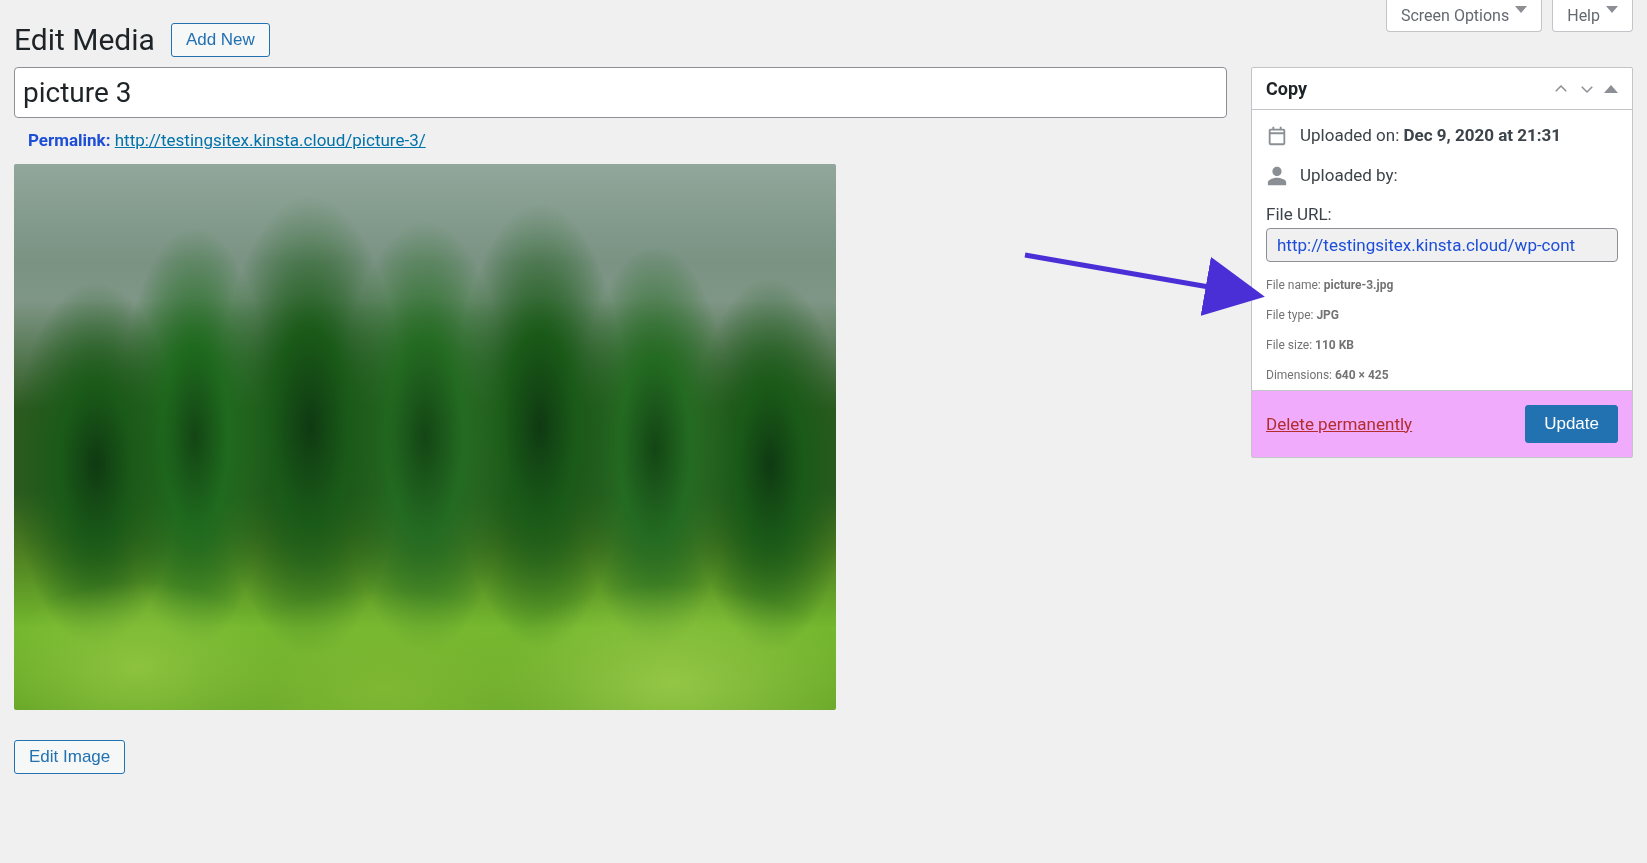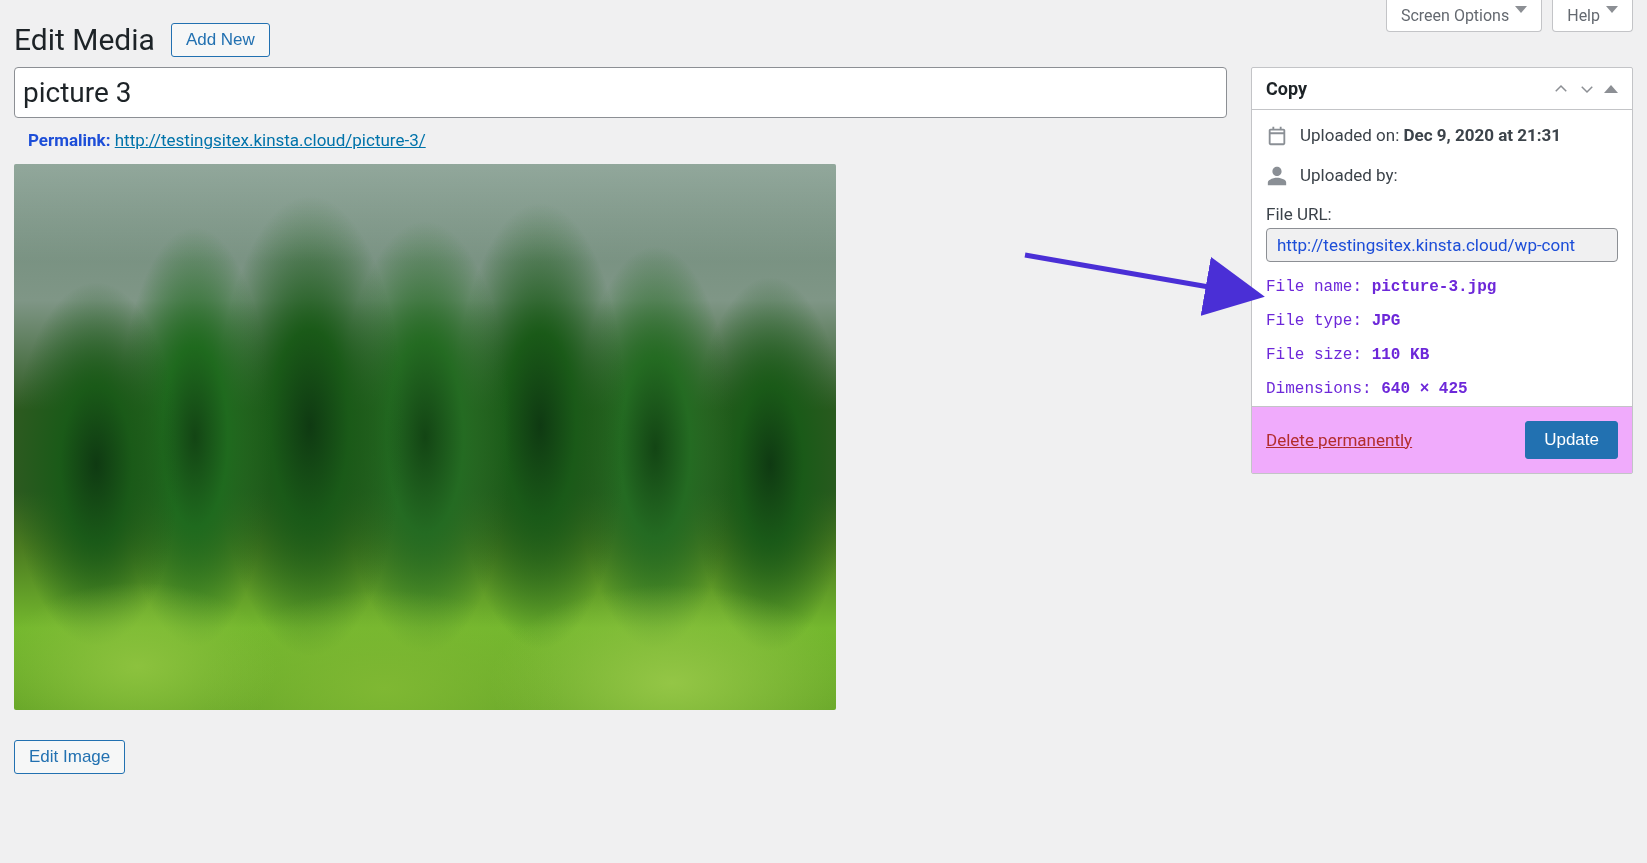--- a/index.html
+++ b/index.html
@@ -64,21 +64,21 @@
   .chev{width:18px;height:18px;display:inline-block;}
   .chev svg{width:18px;height:18px;stroke:var(--border-dark);stroke-width:2;fill:none;}
   .tri-up{width:0;height:0;border-left:7px solid transparent;border-right:7px solid transparent;border-bottom:8px solid var(--border-dark);align-self:center;}
   .panel-body{padding:14px 14px 8px 14px;font-size:17px;color:#3c434a;display:flex;flex-direction:column;gap:16px;}
   .meta-row{display:flex;align-items:center;gap:12px;line-height:1.4;}
   .meta-icon{width:22px;height:22px;flex:0 0 22px;color:#8a8f95;}
   .meta-icon svg{width:22px;height:22px;fill:#8a8f95;}
   .bold{font-weight:700;}
   .field-label{font-size:17px;color:#3c434a;margin-bottom:4px;}
   .ro-input{width:100%;box-sizing:border-box;border:1px solid var(--border-dark);background:#f0f0f1;border-radius:4px;padding:6px 10px;font-size:17px;color:#1d4ed8;font-family:inherit;}
-  .info-line{font-size:16px;color:#6d28d9;font-family:Liberation Mono, monospace;}
+  .info-line{font-size:12px;color:#737373;}
   .panel-foot{border-top:1px solid var(--border);background:#f0abfc;padding:14px;display:flex;align-items:center;justify-content:space-between;}
   .delete-link{color:var(--red);text-decoration:underline;cursor:pointer;font-size:17px;}
   .btn-primary{background:var(--btn-blue);border:1px solid var(--btn-blue);color:#fff;border-radius:3px;padding:8px 18px;font-size:17px;cursor:pointer;}
   
   .annotation-arrow{position:absolute;pointer-events:none;left:1025px;top:255px;width:250px;height:60px;}
   .annotation-arrow svg{width:250px;height:60px;overflow:visible;}
 </style>
 </head>
 <body>
 

